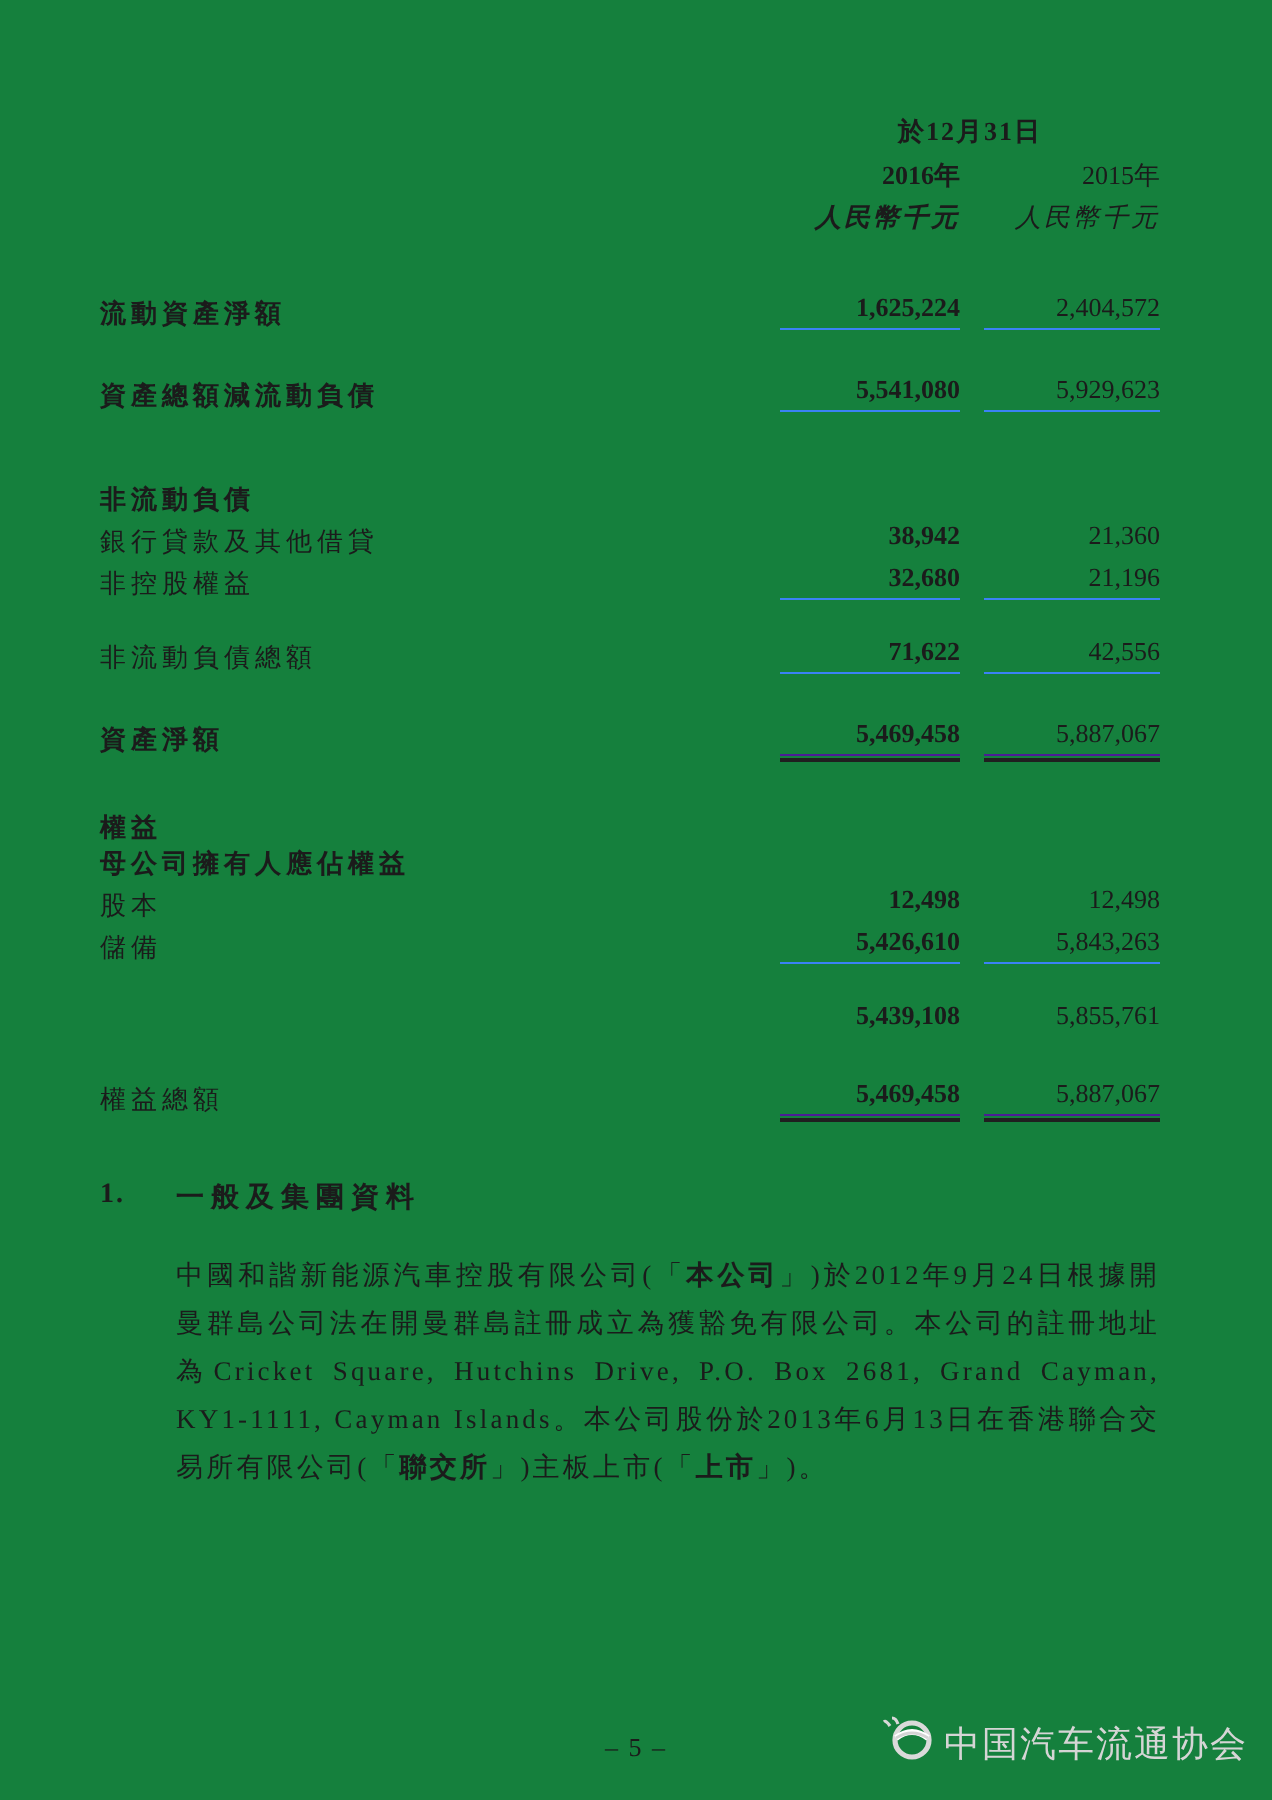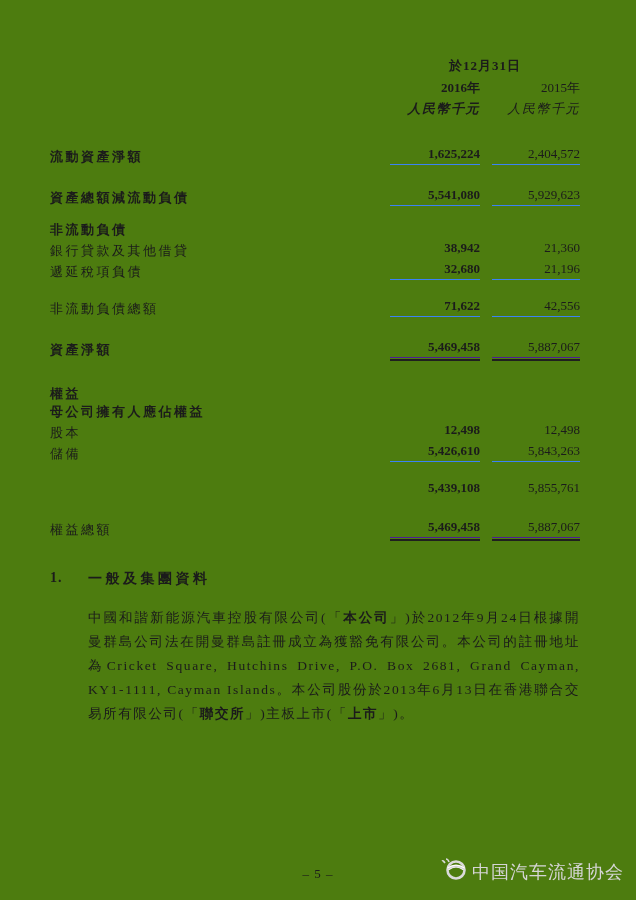--- a/index.html
+++ b/index.html
@@ -1,19 +1,19 @@
 <!DOCTYPE html>
 <html><head>
 <meta charset="utf-8">
 <style>
   html,body { margin:0; padding:0; background:#ffffff; }
   .page {
     position:relative;
     width:636px; height:900px;
-    background:#4d7c0f;
+    background:#15803d;
     font-family:"Liberation Serif","DejaVu Serif",serif;
     color:#1b1b1b;
     overflow:hidden;
   }
   .sheet { position:absolute; left:50px; top:58px; width:530px; }
 
   
   .hrow { display:flex; align-items:flex-end; }
   .lbl { flex:1; font-size:13px; letter-spacing:2.5px; line-height:16px; }
   .num { width:90px; text-align:right; font-size:13px; line-height:16px;
@@ -74,32 +74,32 @@
       <div class="num b single">1,625,224</div>
       <div class="num c15 single">2,404,572</div>
     </div>
 
     <div class="hrow" style="margin-top:22px">
       <div class="lbl b">資產總額減流動負債</div>
       <div class="num b single">5,541,080</div>
       <div class="num c15 single">5,929,623</div>
     </div>
 
-    <div class="hrow" style="margin-top:16px">
+    <div class="hrow" style="margin-top:36px">
       <div class="lbl b">非流動負債</div>
     </div>
 
     <div class="hrow" style="margin-top:2px">
       <div class="lbl">銀行貸款及其他借貸</div>
       <div class="num b">38,942</div>
       <div class="num c15">21,360</div>
     </div>
 
     <div class="hrow" style="margin-top:2px">
-      <div class="lbl">遞延稅項負債</div>
+      <div class="lbl">非控股權益</div>
       <div class="num b single">32,680</div>
       <div class="num c15 single">21,196</div>
     </div>
 
     <div class="hrow" style="margin-top:18px">
       <div class="lbl">非流動負債總額</div>
       <div class="num b single">71,622</div>
       <div class="num c15 single">42,556</div>
     </div>
 

